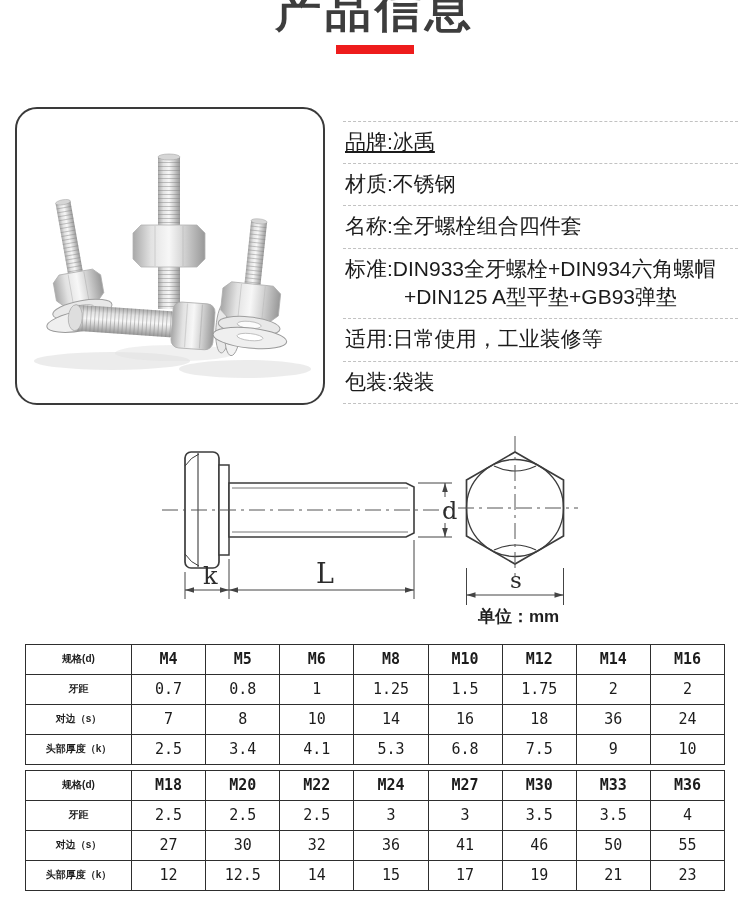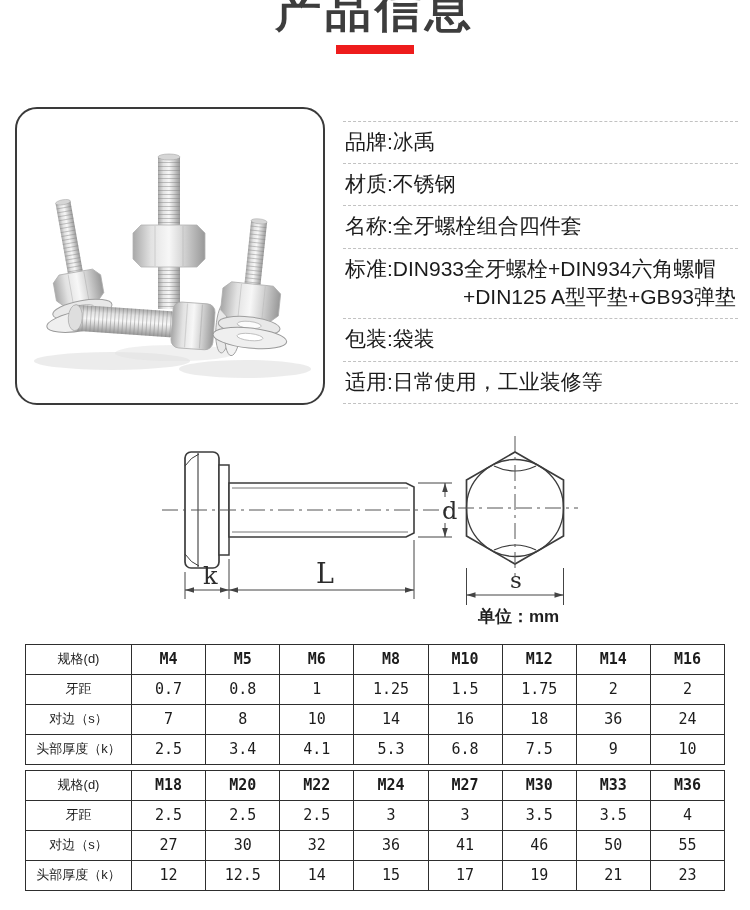--- a/index.html
+++ b/index.html
@@ -13,32 +13,32 @@
   }
   .title-underline{width:78px;height:9px;margin:9px auto 0;background:#ee1c1c;}
   .top-section{display:flex;margin:53px 12px 0 15px;}
   .photo-box{
     flex:none;width:306px;height:294px;border:2px solid #3a3a3a;
     border-radius:22px;overflow:hidden;background:#fff;
   }
   .photo-box svg{display:block;}
   .info-list{flex:1;margin-left:18px;margin-top:14px;font-size:21px;color:#1b1b1b;}
   .info-row{border-bottom:1px dashed #c2c2c2;padding:6px 2px 7px;line-height:1.35;}
-  .info-row:first-child{border-top:1px dashed #c2c2c2;}
-  .info-row .cont{text-align:right;}
+  .info-row:first-child{border-top:1px dashed #c2c2c2;text-decoration:underline;}
+  .info-row .cont{text-align:center;}
   .diagram-wrap{margin-top:21px;}
   .diagram-wrap svg{display:block;}
   .tables-wrap{margin:6px 25px 0;}
   table.spec{border-collapse:collapse;width:700px;table-layout:fixed;margin-bottom:5px;}
   table.spec td{
     border:1.6px solid #2e2e2e;text-align:center;height:29px;padding:0;
     font-size:15px;color:#1c1c1c;font-family:"DejaVu Sans Mono","Liberation Mono",monospace;
   }
   table.spec td.lbl{
-    font-family:"Liberation Sans",sans-serif;font-weight:normal;font-size:13px;margin-top:40px;
+    font-family:"Liberation Sans",sans-serif;font-weight:bold;font-size:10px;margin-top:40px;
   }
   table.spec td.hdr{font-weight:bold;text-align:center;}
   .dim-label{font-family:"DejaVu Serif",serif;fill:#2c2c2c;}
   .unit-note{font-family:"Liberation Sans",sans-serif;font-weight:bold;fill:#1e1e1e;}
 </style>
 </head>
 <body>
 
 <h1 class="page-title">产品信息</h1>
 <div class="title-underline" style="background: rgb(238, 28, 28);"></div>
@@ -130,24 +130,24 @@
         <div>材质:不锈钢</div>
       </div>
       <div class="info-row">
         <div>名称:全牙螺栓组合四件套</div>
       </div>
       <div class="info-row">
         <div>标准:DIN933全牙螺栓+DIN934六角螺帽</div>
         <div class="cont">+DIN125 A型平垫+GB93弹垫</div>
       </div>
       <div class="info-row">
+        <div>适用:日常使用，工业装修等</div>
+      </div>
+      <div class="info-row">
         <div>包装:袋装</div>
-      </div>
-      <div class="info-row">
-        <div>适用:日常使用，工业装修等</div>
       </div>
     </div>
 </div>
 
 <div class="diagram-wrap">
   <svg width="750" height="212" viewBox="0 0 750 212">
 
     <g stroke="#3c3c3c" fill="none">
       <rect x="185" y="26" width="34" height="116" rx="6" fill="#ffffff" stroke-width="1.7"></rect>
       <line x1="198" y1="27" x2="198" y2="141" stroke-width="1.1"></line>

